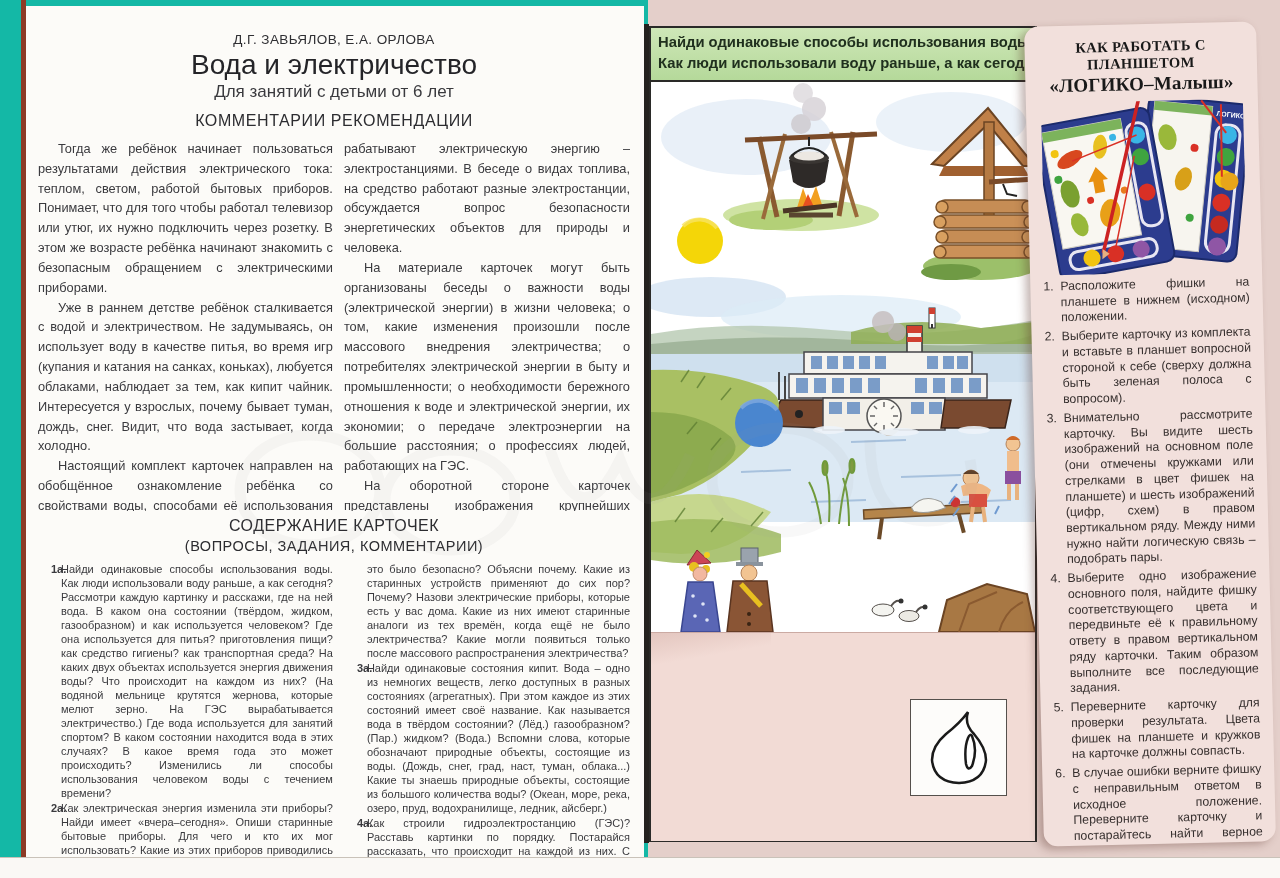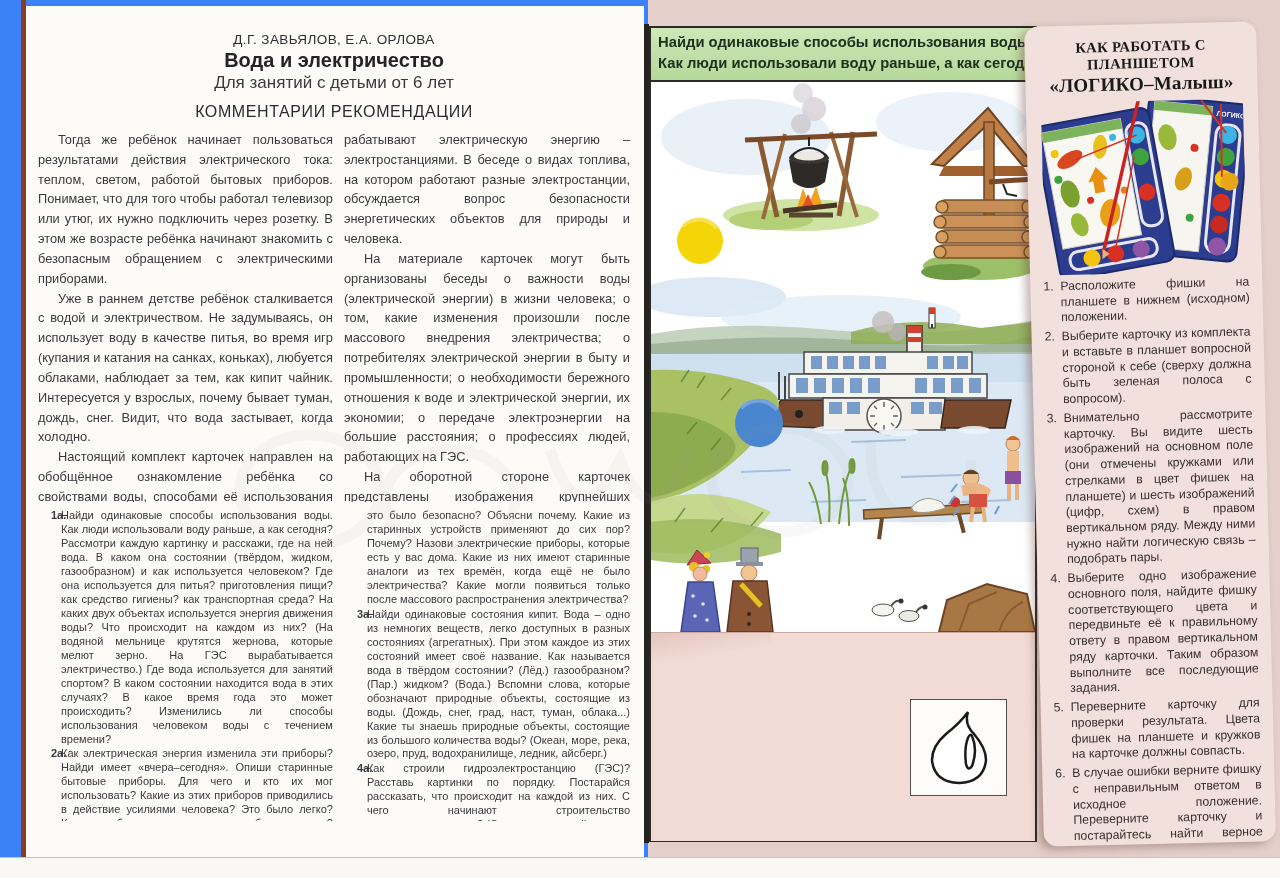--- a/index.html
+++ b/index.html
@@ -1,28 +1,28 @@
 <!DOCTYPE html>
 <html><head>
 <meta charset="utf-8">
 <style>
   html,body{margin:0;padding:0;}
-  .canvas{position:relative;width:1280px;height:878px;background:#3b82f6;overflow:hidden;
+  .canvas{position:relative;width:1280px;height:878px;background:#14b8a6;overflow:hidden;
           font-family:"Liberation Sans","DejaVu Sans",sans-serif;color:#3a3a3e;}
 
   
   .spine{position:absolute;left:21px;top:0;width:5px;height:858px;background:#8c3a26;}
   .bottom-strip{position:absolute;left:0;top:857px;width:1280px;height:21px;background:#faf8f5;border-top:1px solid #c9c2b9;}
 
   
   .left-page{position:absolute;left:26px;top:6px;width:618px;height:851px;background:#fcfbf8;}
   .left-page .inner{padding:26px 14px 0 12px;}
   .head{text-align:center;}
   .authors{font-size:13.5px;letter-spacing:.4px;color:#2f2f33;}
-  .title{font-size:20px;font-weight:bold;color:#242428;margin-top:2px;text-align:center;}
+  .title{font-size:28px;font-weight:normal;color:#242428;margin-top:2px;text-align:center;}
   .subtitle{font-size:17px;margin-top:1px;}
   .h-method{font-size:16px;letter-spacing:.6px;margin-top:10px;color:#2c2c30;}
   .cols{display:flex;gap:11px;margin-top:9px;}
   .col{text-align:justify;}
   .col.c1{width:301px;}
   .col.c2{width:292px;}
   .cols.top{height:372px;overflow:hidden;font-size:12.8px;line-height:1.55;}
   .cols.top p{margin:0;text-indent:20px;}
   .cols.top p.noindent{text-indent:0;}
   .h-contents{margin-top:4px;text-align:center;font-size:16px;letter-spacing:.5px;color:#2c2c30;line-height:1.35;}
@@ -84,26 +84,30 @@
         <div class="h-method">КОММЕНТАРИИ РЕКОМЕНДАЦИИ</div>
       </div>
 
       <div class="cols top">
         <div class="col c1">
           <p>Тогда же ребёнок начинает пользоваться результатами действия электрического тока: теплом, светом, работой бытовых приборов. Понимает, что для того чтобы работал телевизор или утюг, их нужно подключить через розетку. В этом же возрасте ребёнка начинают знакомить с безопасным обращением с электрическими приборами.</p>
           <p>Уже в раннем детстве ребёнок сталкивается с водой и электричеством. Не задумываясь, он использует воду в качестве питья, во время игр (купания и катания на санках, коньках), любуется облаками, наблюдает за тем, как кипит чайник. Интересуется у взрослых, почему бывает туман, дождь, снег. Видит, что вода застывает, когда холодно.</p>
           <p>Настоящий комплект карточек направлен на обобщённое ознакомление ребёнка со свойствами воды, способами её использования человеком, получением электрической энергии. Ребёнок знакомится с объектами, которые вы-</p>
         </div>
         <div class="col c2">
-          <p class="noindent">рабатывают электрическую энергию – электростанциями. В беседе о видах топлива, на котором работают разные электростанции, обсуждается вопрос безопасности энергетических объектов для природы и человека.</p>
+          <p class="noindent">рабатывают электрическую энергию – электростанциями. В беседе о видах топлива, на средство работают разные электростанции, обсуждается вопрос безопасности энергетических объектов для природы и человека.</p>
           <p>На материале карточек могут быть организованы беседы о важности воды (электрической энергии) в жизни человека; о том, какие изменения произошли после массового внедрения электричества; о потребителях электрической энергии в быту и промышленности; о необходимости бережного отношения к воде и электрической энергии, их экономии; о передаче электроэнергии на большие расстояния; о профессиях людей, работающих на ГЭС.</p>
           <p>На оборотной стороне карточек представлены изображения крупнейших гидроэлектростанций России, входящих в компанию ОАО «РусГидро». Ребёнок познакомится с разнообразием конструкций и архитектуры этих величественных гидрообъектов.</p>
         </div>
       </div>
 
+      <div class="h-contents">
+        <div>СОДЕРЖАНИЕ КАРТОЧЕК</div>
+        <div class="sub">(ВОПРОСЫ, ЗАДАНИЯ, КОММЕНТАРИИ)</div>
+      </div>
 
       <div class="cols bottom">
         <div class="col c1">
           <div class="item">
             <span class="num">1а.</span>
             <b>Найди одинаковые способы использования воды. Как люди использовали воду раньше, а как сегодня?</b>
             <span>Рассмотри каждую картинку и расскажи, где на ней вода. В каком она состоянии (твёрдом, жидком, газообразном) и как используется человеком? Где она используется для питья? приготовления пищи? как средство гигиены? как транспортная среда? На каких двух объектах используется энергия движения воды? Что происходит на каждом из них? (На водяной мельнице крутятся жернова, которые мелют зерно. На ГЭС вырабатывается электричество.) Где вода используется для занятий спортом? В каком состоянии находится вода в этих случаях? В какое время года это может происходить? Изменились ли способы использования человеком воды с течением времени?</span>
           </div>
           <div class="item">
             <span class="num">2а.</span>

